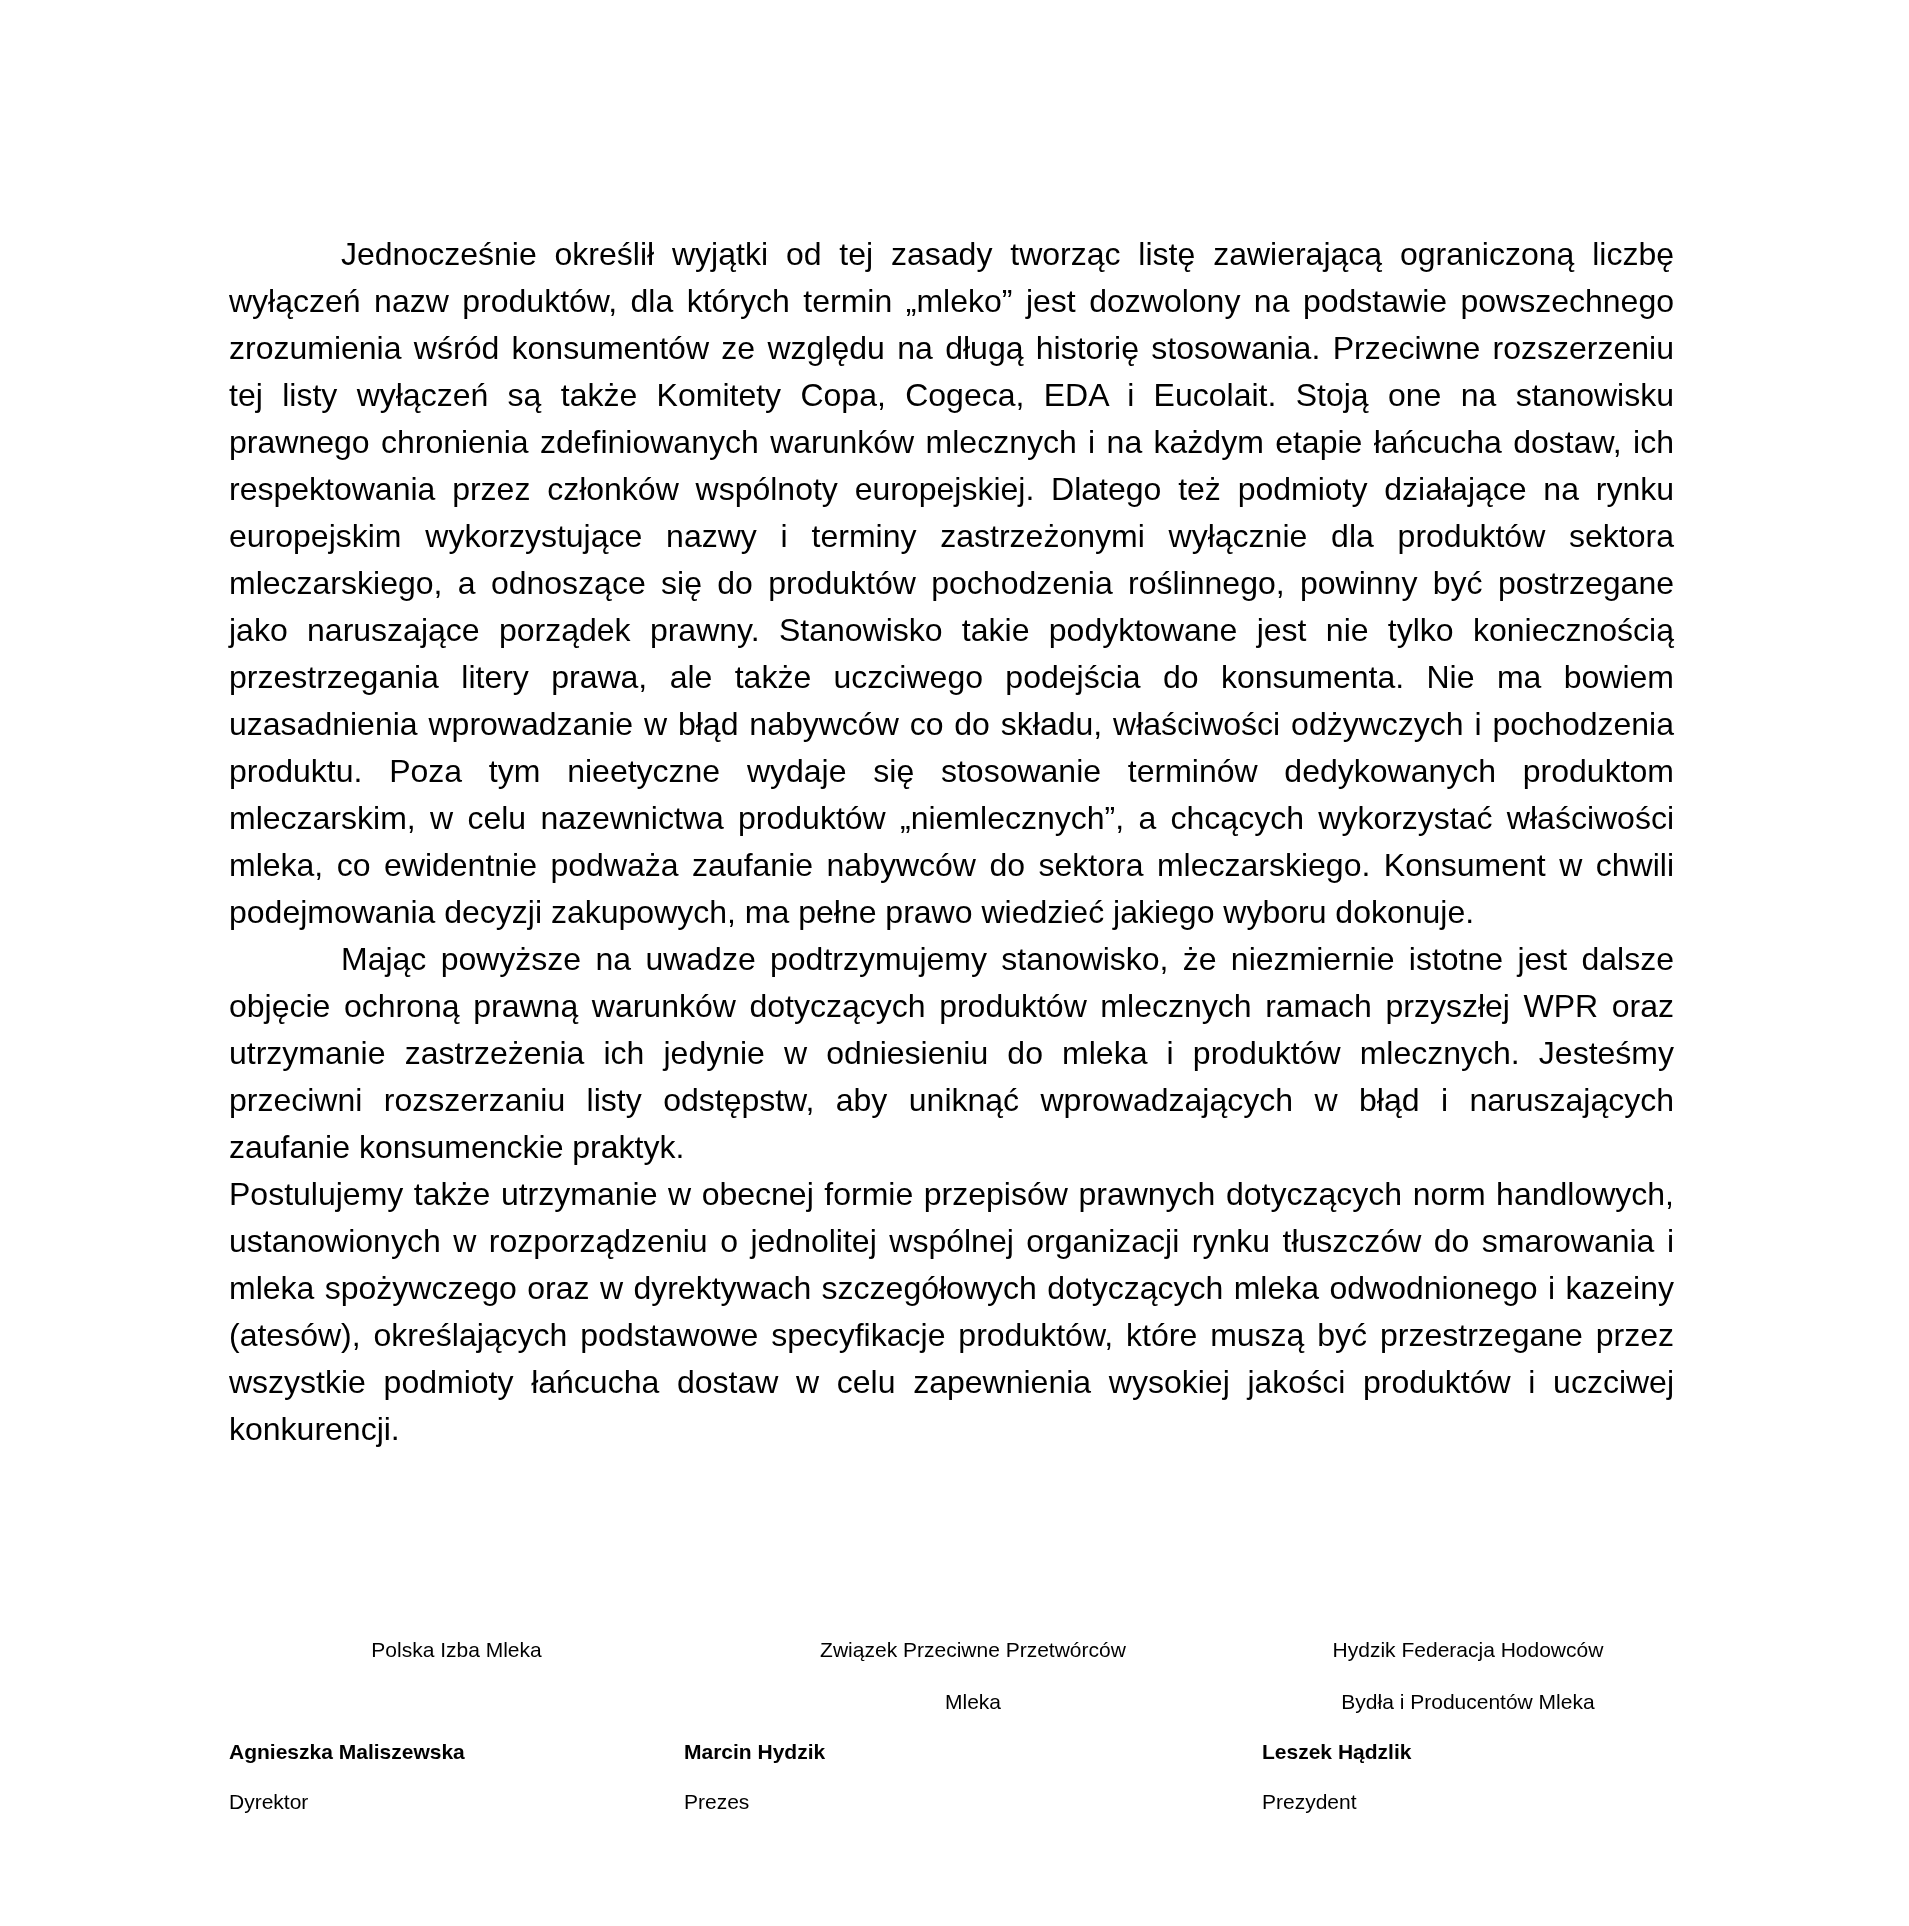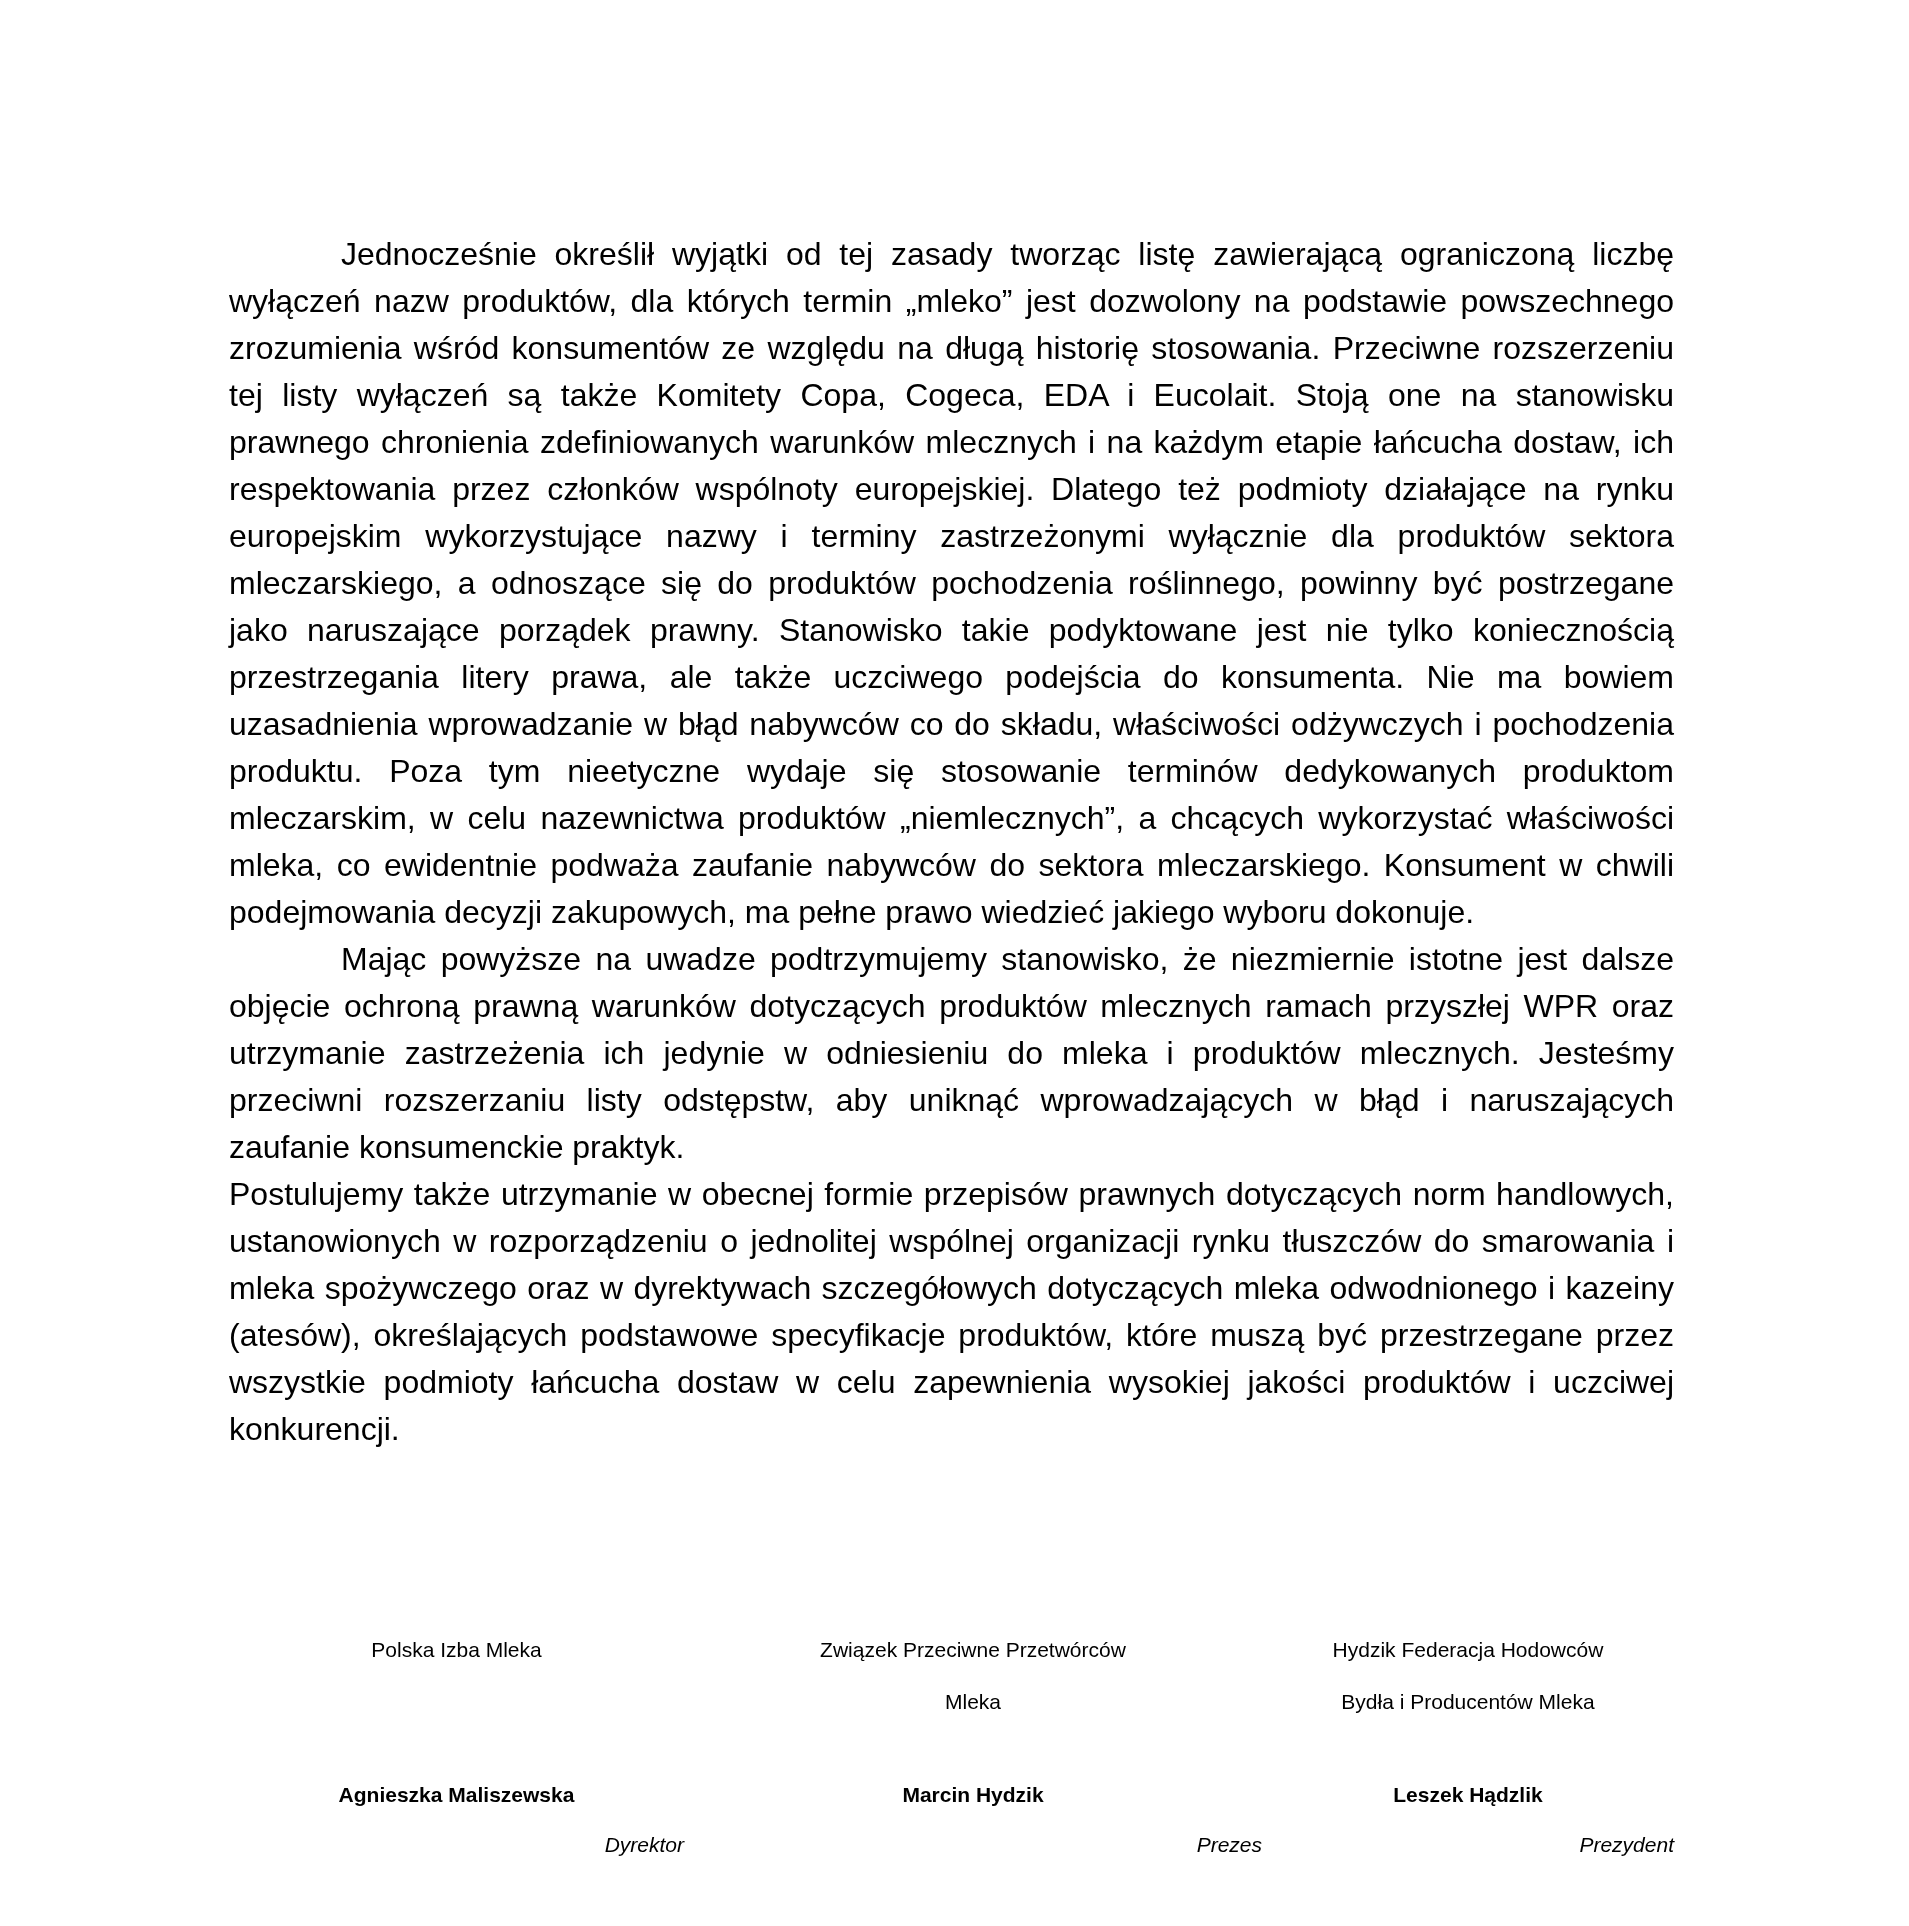--- a/index.html
+++ b/index.html
@@ -42,29 +42,27 @@
     grid-template-columns: 455px 578px 412px;
     font-size: 21px;
   }
   .sig-org {
     height: 103px;
     line-height: 52px;
     text-align: center;
     overflow: hidden;
   }
   .sig-name {
-    margin-top: 43px;
     line-height: 50px;
-    text-align: center;
+    text-align: left;
     font-weight: bold;
   }
   .sig-title {
     line-height: 50px;
-    text-align: right;
-    font-style: italic;
+    text-align: left;
   }
 </style>
 </head>
 <body>
 
 <div class="page">
 
   <div class="body-text">
     <p class="indent">Jednocześnie określił wyjątki od tej zasady tworząc listę zawierającą ograniczoną liczbę wyłączeń nazw produktów, dla których termin „mleko”  jest dozwolony na podstawie powszechnego zrozumienia wśród konsumentów ze względu na długą historię stosowania. Przeciwne rozszerzeniu tej listy wyłączeń są także Komitety Copa, Cogeca, EDA i Eucolait. Stoją one na stanowisku prawnego chronienia zdefiniowanych warunków mlecznych i na każdym etapie łańcucha dostaw, ich respektowania przez członków wspólnoty europejskiej. Dlatego też podmioty działające na rynku europejskim wykorzystujące  nazwy i terminy zastrzeżonymi wyłącznie dla produktów sektora mleczarskiego, a odnoszące się do produktów pochodzenia roślinnego, powinny być postrzegane jako naruszające porządek prawny. Stanowisko takie podyktowane jest nie tylko koniecznością przestrzegania litery prawa, ale także uczciwego podejścia do konsumenta. Nie ma bowiem uzasadnienia wprowadzanie w błąd nabywców co do składu, właściwości odżywczych i pochodzenia produktu. Poza tym nieetyczne wydaje się stosowanie terminów dedykowanych produktom mleczarskim, w celu nazewnictwa produktów „niemlecznych”, a chcących wykorzystać właściwości mleka, co ewidentnie podważa zaufanie nabywców do sektora mleczarskiego. Konsument w chwili podejmowania decyzji zakupowych, ma pełne prawo wiedzieć jakiego wyboru dokonuje.</p>
     <p class="indent">Mając powyższe na uwadze podtrzymujemy stanowisko, że niezmiernie istotne jest dalsze objęcie ochroną prawną warunków dotyczących produktów mlecznych  ramach przyszłej WPR oraz utrzymanie zastrzeżenia ich jedynie w odniesieniu do mleka i produktów mlecznych. Jesteśmy przeciwni rozszerzaniu  listy odstępstw, aby uniknąć wprowadzających w błąd i naruszających zaufanie konsumenckie praktyk.</p>

